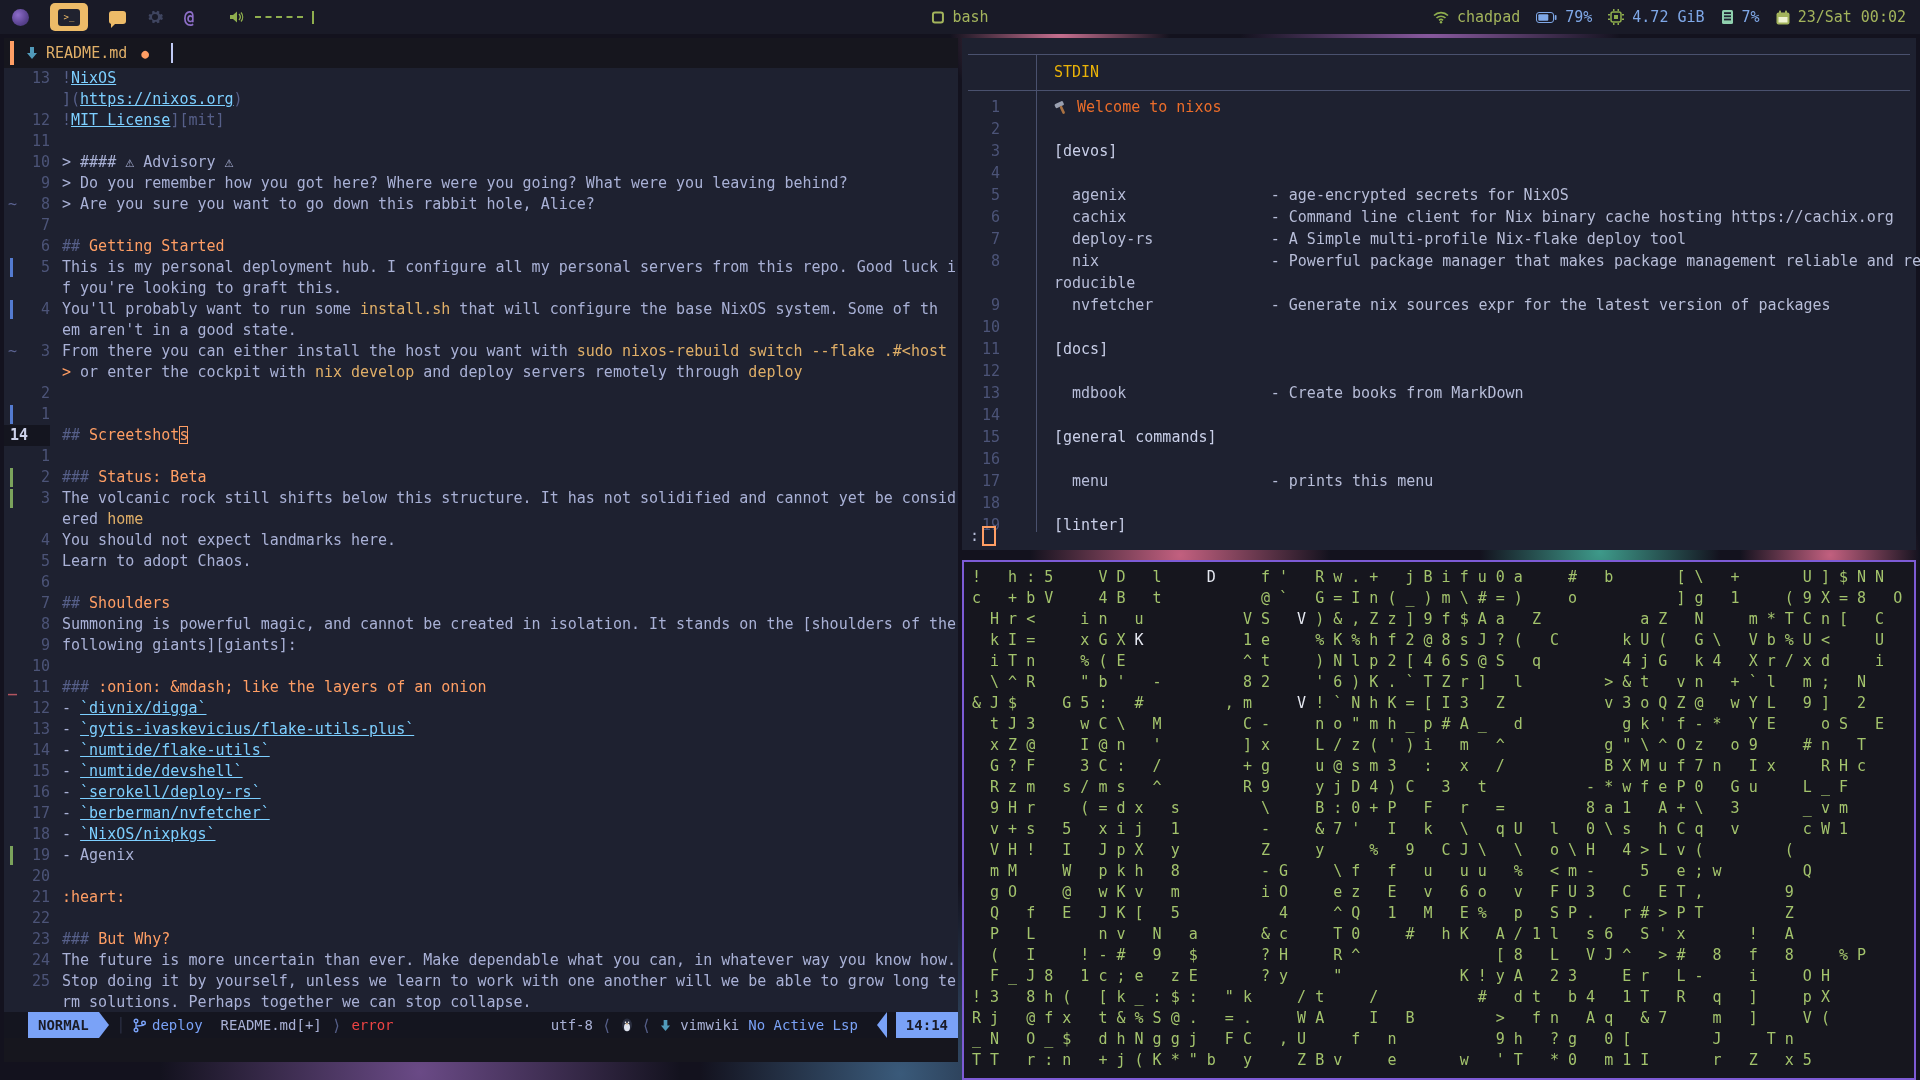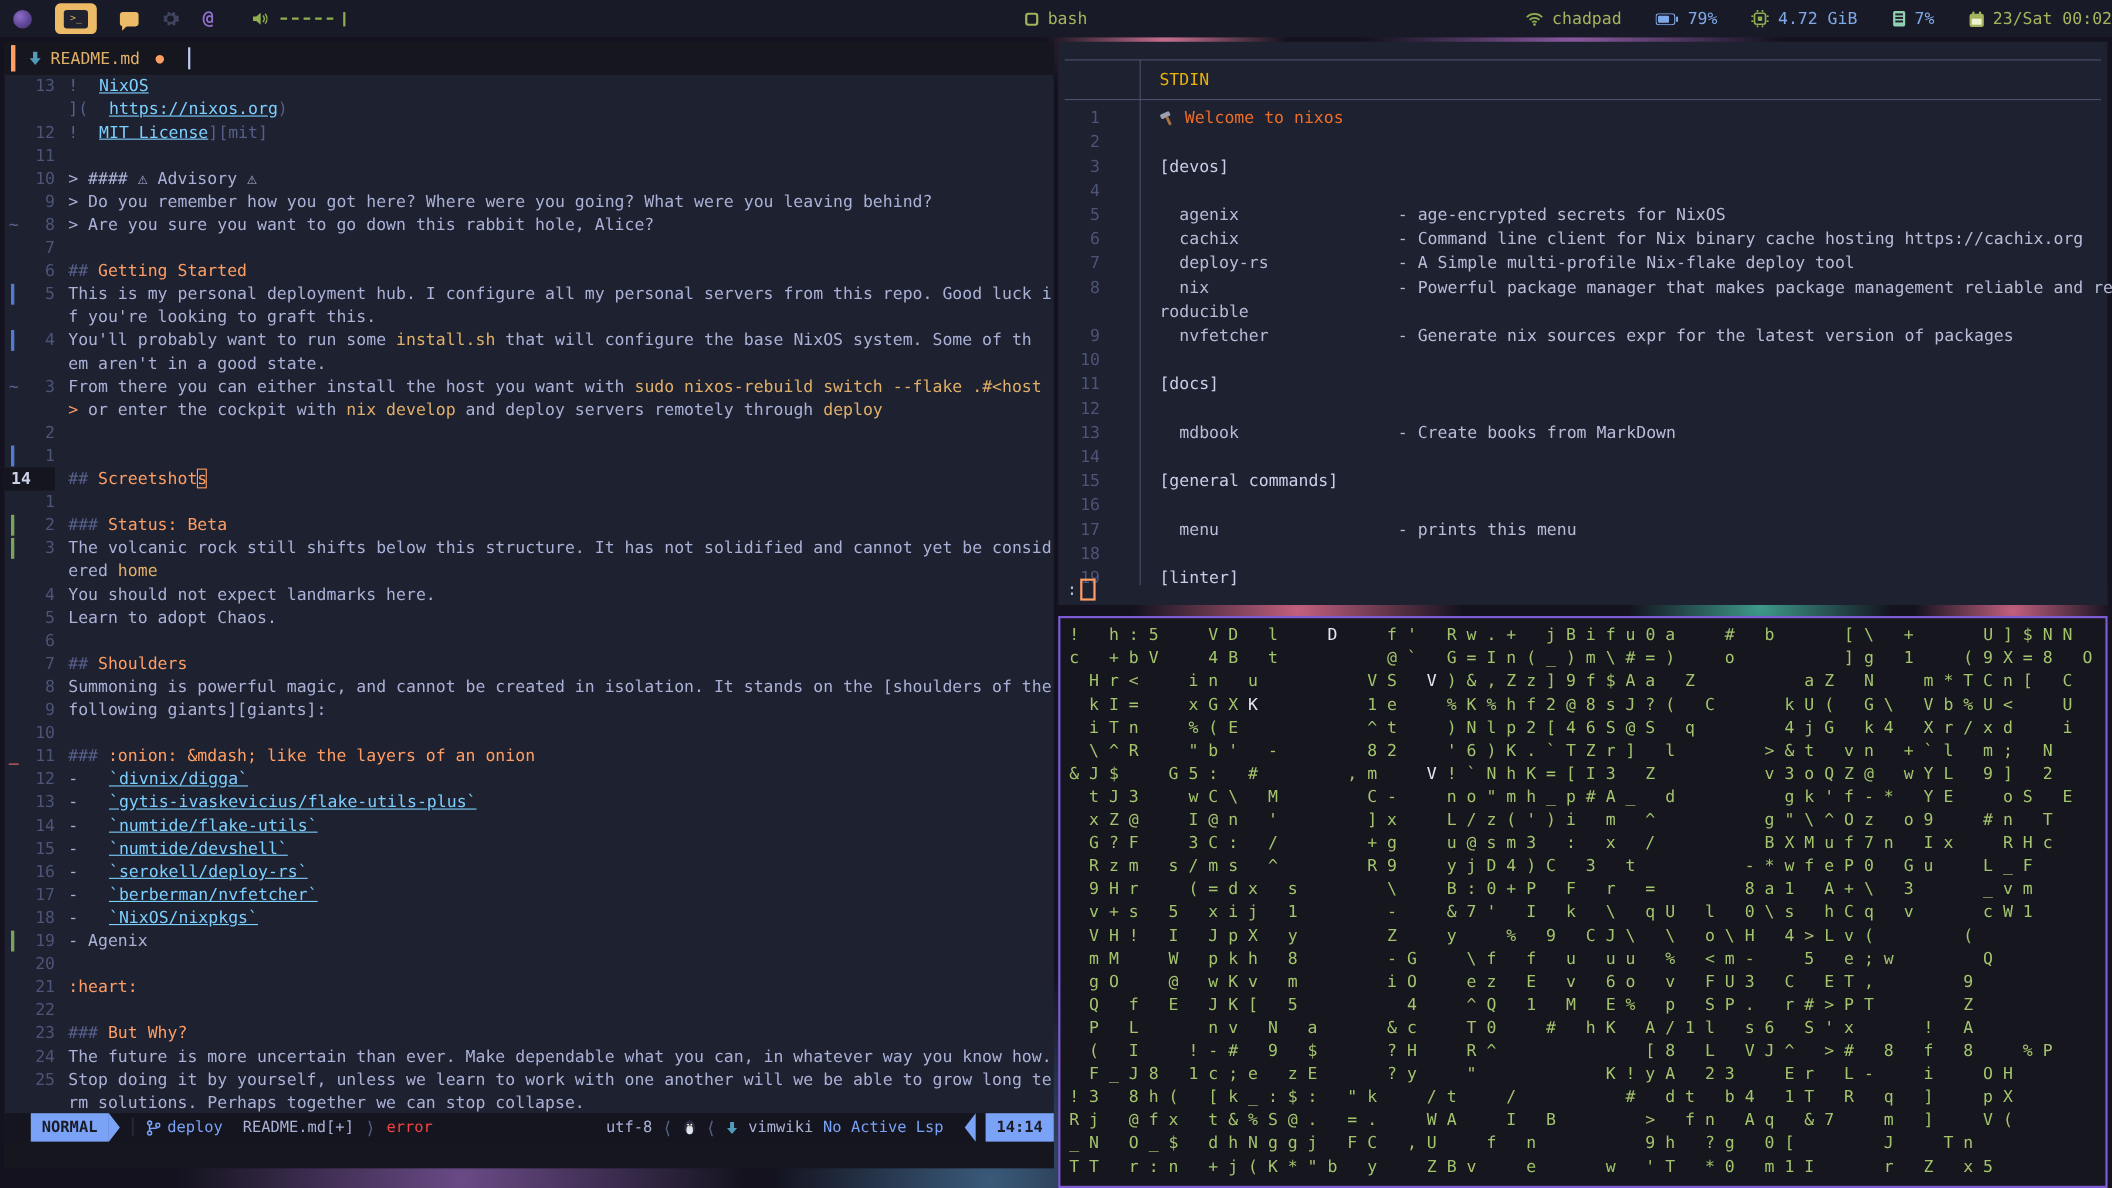--- a/index.html
+++ b/index.html
@@ -23,21 +23,21 @@
   .ws-active{width:38px;height:28px;background:#edbb68;border-radius:5px;display:flex;align-items:center;justify-content:center;}
   .ws-active .term-inner{width:22px;height:17px;background:#20222f;border-radius:3px;color:#edbb68;font-size:9px;line-height:17px;text-align:center;}
   .chat-icon{width:17px;height:13px;background:#edbb68;border-radius:3px;position:relative;}
   .chat-icon::after{content:"";position:absolute;left:2px;bottom:-4px;border-left:5px solid #edbb68;border-bottom:5px solid transparent;}
   .at-icon{color:#8e6fc9;font-weight:bold;font-size:17px;}
   .vol-group{display:flex;align-items:center;gap:9px;margin-left:14px;}
   .vol-line{width:48px;border-top:2px dashed #8fae4e;}
   .vol-knob{width:2px;height:13px;background:#8fae4e;}
   .bar-center{position:absolute;left:50%;transform:translateX(-50%);display:flex;align-items:center;gap:8px;}
   .bar-title{color:#a3b45c;}
-  .bar-right{margin-left:auto;display:flex;align-items:center;gap:31px;}
+  .bar-right{margin-left:auto;display:flex;align-items:center;gap:16px;padding-right:14px;}
   .grp{display:flex;align-items:center;gap:8px;}
   .green-txt{color:#a3b45c;}
   .blue-txt{color:#7fa8e8;}
   
   .win-editor{position:absolute;left:4px;top:38px;width:954px;height:1024px;background:#1e2130;}
   .tabline{height:30px;background:#16161e;display:flex;align-items:center;position:relative;}
   .tab-indicator{width:4px;height:24px;background:#ff9e64;margin-left:6px;}
   .tab{display:flex;align-items:center;gap:8px;padding:0 12px;height:30px;}
   .tab-title{color:#e0af68;font-size:15px;}
   .tab-dot{color:#ff9e64;font-size:13px;margin-left:6px;}
@@ -49,21 +49,21 @@
   .gbar{position:absolute;left:6px;top:1px;width:3px;height:19px;display:block;}
   .gbar.chg{background:#547bd0;}
   .gbar.add{background:#7ba35c;}
   .num{width:30px;text-align:right;color:#4c5478;flex:none;}
   .etext{padding-left:12px;}
   .erow.cur .num{width:46px;text-align:left;padding-left:6px;background:#14151f;color:#ccd1ea;font-weight:bold;box-sizing:border-box;}
   .sg-t{color:#a9b1d6;}
   .sg-dim{color:#565f89;}
   .sg-h{color:#ff9e64;}
   .sg-code{color:#e0af68;}
-  .sg-link{color:#7dcfff;text-decoration:underline;margin-left:19px;}
+  .sg-link{color:#7dcfff;text-decoration:underline;}
   .sg-cur{color:#ff9e64;outline:1px solid #ff9e64;outline-offset:-1px;}
   
   .statusline{position:absolute;left:0;right:0;bottom:24px;height:26px;background:#14151f;display:flex;align-items:center;font-size:14px;padding-left:24px;}
   .mode{background:#7aa2f7;color:#1a1b26;font-weight:bold;padding:0 10px;height:26px;line-height:26px;}
   .arrow-r{width:0;height:0;border-top:13px solid transparent;border-bottom:13px solid transparent;border-left:10px solid #7aa2f7;}
   .arrow-l{width:0;height:0;border-top:13px solid transparent;border-bottom:13px solid transparent;border-right:10px solid #7aa2f7;}
   .sl-pipe{color:#2f3449;margin:0 8px;}
   .branch-name{color:#7aa2f7;margin-right:18px;}
   .sl-file{color:#a9b1d6;margin-right:10px;}
   .sl-sep{color:#565f89;margin-right:10px;font-size:16px;}

